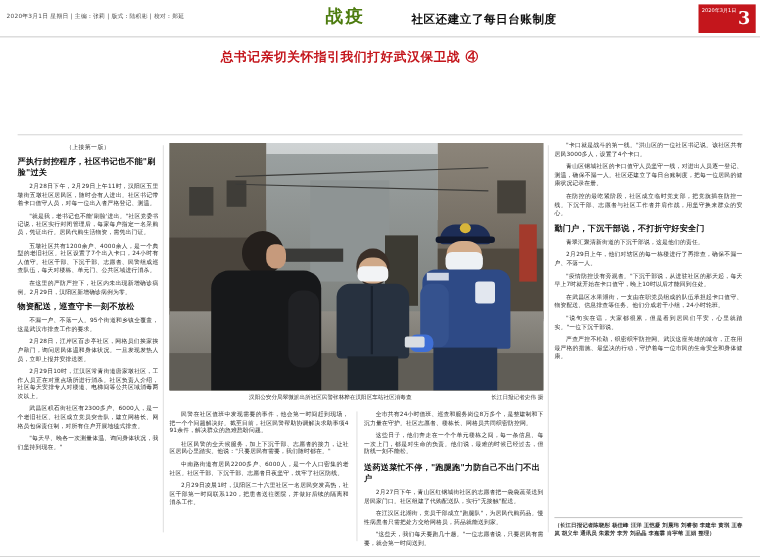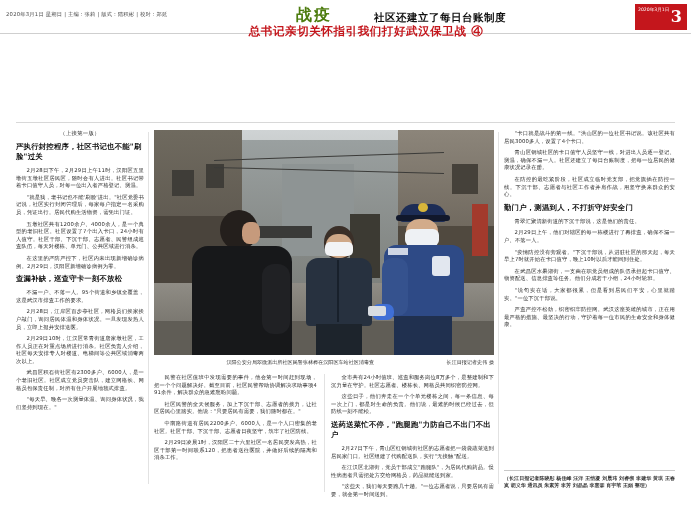--- a/index.html
+++ b/index.html
@@ -28,23 +28,23 @@
     position:absolute;right:4px;top:4px;width:52px;height:26px;background:#c4161c;
   }
   .mast-redbar .dt{
     position:absolute;left:3px;top:3px;font-size:4.6px;color:#fff;white-space:nowrap;
   }
   .mast-redbar .pg{
     position:absolute;right:5px;top:4px;font-size:16px;font-weight:bold;color:#fff;
     font-family:"DejaVu Serif","Liberation Serif",serif;line-height:18px;
   }
   .kicker{
-    position:absolute;left:0;top:24px;width:636px;text-align:center;
+    position:absolute;left:0;top:44px;width:636px;text-align:center;
     font-size:11.5px;font-weight:bold;color:#c4161c;
-    font-family:"DejaVu Serif","Liberation Serif",serif;letter-spacing:0.6px;margin-left:48px;
+    font-family:"DejaVu Serif","Liberation Serif",serif;letter-spacing:0.6px;
   }
   .headline{
     position:absolute;left:0;top:72px;width:691px;text-align:center;
     font-size:30px;font-weight:bold;color:#111;letter-spacing:3px;
     font-family:"DejaVu Serif","Liberation Serif",serif;
   }
   .rule{
     position:absolute;left:16px;top:122px;width:659px;height:1px;background:#d8d8d8;
   }
   
@@ -161,21 +161,21 @@
   <div class="vdiv v1"></div>
   <div class="vdiv v2"></div>
 
   <div class="col col-left">
     <div class="from">（上接第一版）</div>
     <div class="sub">严执行封控程序，社区书记也不能"刷脸"过关</div>
     <p class="body">2月28日下午，2月29日上午11时，汉阳区五里墩街五墩社区居民区，随时会有人进出。社区书记带着卡口值守人员，对每一位出入者严格登记、测温。</p>
     <p class="body">"就是我，老书记也不能'刷脸'进出。"社区党委书记说，社区实行封闭管理后，每家每户指定一名采购员，凭证出行。居民代购生活物资，需凭出门证。</p>
     <p class="body">五墩社区共有1200余户、4000余人，是一个典型的老旧社区。社区设置了7个出入卡口，24小时有人值守。社区干部、下沉干部、志愿者、民警组成巡查队伍，每天对楼栋、单元门、公共区域进行消杀。</p>
     <p class="body">在这里的严防严控下，社区内未出现新增确诊病例。2月29日，汉阳区新增确诊病例为零。</p>
-    <div class="sub">查漏补缺，巡查守卡一刻不放松</div>
+    <div class="sub">物资配送，巡查守卡一刻不放松</div>
     <p class="body">不漏一户、不落一人。95个街道和乡镇全覆盖，这是武汉市排查工作的要求。</p>
     <p class="body">2月28日，江岸区百步亭社区，网格员们挨家挨户敲门，询问居民体温和身体状况。一旦发现发热人员，立即上报并安排送医。</p>
     <p class="body">2月29日10时，江汉区常青街道唐家墩社区，工作人员正在对重点场所进行消杀。社区负责人介绍，社区每天安排专人对楼道、电梯间等公共区域消毒两次以上。</p>
     <p class="body">武昌区积石街社区有2300多户、6000人，是一个老旧社区。社区成立党员突击队，建立网格长、网格员包保责任制，对所有住户开展地毯式排查。</p>
     <p class="body">"每天早、晚各一次测量体温、询问身体状况，我们坚持到现在。"</p>
   </div>
 
   <div class="col col-mid">
     <div class="photo-wrap">
       <div class="photo">
@@ -248,21 +248,21 @@
         <p class="body">在江汉区北湖街，党员干部成立"跑腿队"，为居民代购药品。慢性病患者只需把处方交给网格员，药品就能送到家。</p>
         <p class="body">"这些天，我们每天要跑几十趟。"一位志愿者说，只要居民有需要，就会第一时间送到。</p>
       </div>
     </div>
   </div>
 
   <div class="col col-right">
     <p class="body">"卡口就是战斗的第一线。"洪山区的一位社区书记说。该社区共有居民3000多人，设置了4个卡口。</p>
     <p class="body">青山区钢城社区的卡口值守人员坚守一线，对进出人员逐一登记、测温，确保不漏一人。社区还建立了每日台账制度，把每一位居民的健康状况记录在册。</p>
     <p class="body">在防控的最吃紧阶段，社区成立临时党支部，把党旗插在防控一线。下沉干部、志愿者与社区工作者并肩作战，用坚守换来群众的安心。</p>
-    <div class="sub">勤门户，测温到人，不打折守好安全门</div>
+    <div class="sub">勤门户，下沉干部说，不打折守好安全门</div>
     <p class="body">青翠汇聚清新街道的下沉干部说，这是他们的责任。</p>
     <p class="body">2月29日上午，他们对辖区的每一栋楼进行了再排查，确保不漏一户、不落一人。</p>
     <p class="body">"疫情防控没有旁观者。"下沉干部说，从进驻社区的那天起，每天早上7时就开始在卡口值守，晚上10时以后才能回到住处。</p>
     <p class="body">在武昌区水果湖街，一支由在职党员组成的队伍承担起卡口值守、物资配送、信息排查等任务。他们分成若干小组，24小时轮班。</p>
     <p class="body">"说句实在话，大家都很累，但是看到居民们平安，心里就踏实。"一位下沉干部说。</p>
     <p class="body">严查严控不松劲，织密织牢防控网。武汉这座英雄的城市，正在用最严格的措施、最坚决的行动，守护着每一位市民的生命安全和身体健康。</p>
   </div>
 
   <div class="footer-box">
     <p class="redtag">（长江日报记者陈晓彤 杨佳峰 汪洋 王恺凝 刘晨玮 刘睿彻 李建华 黄琪 王春岚 胡义华 通讯员 朱素芳 李芳 刘品晶 李嘉霖 肖宇苇 王娟 整理）</p>

